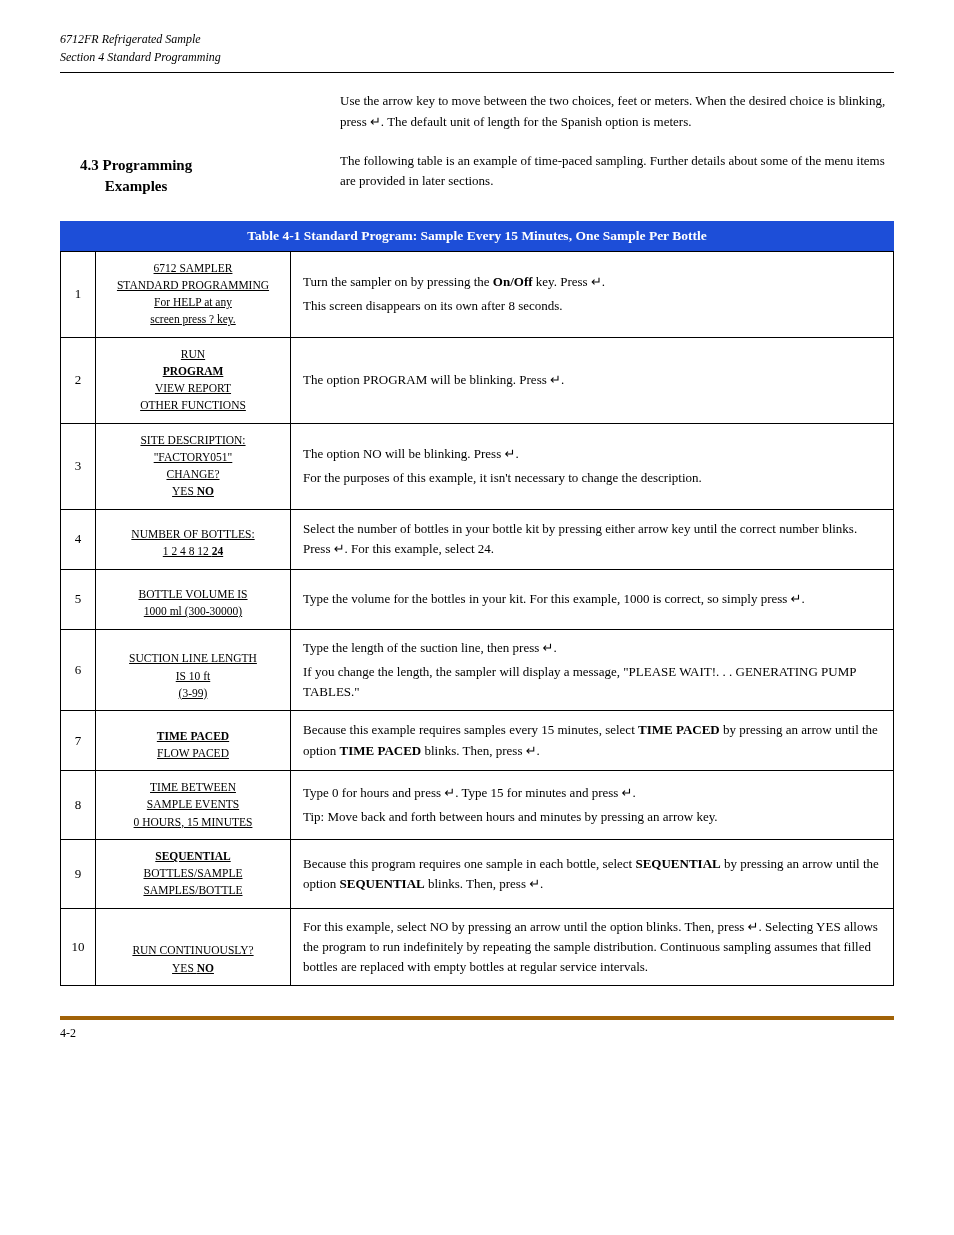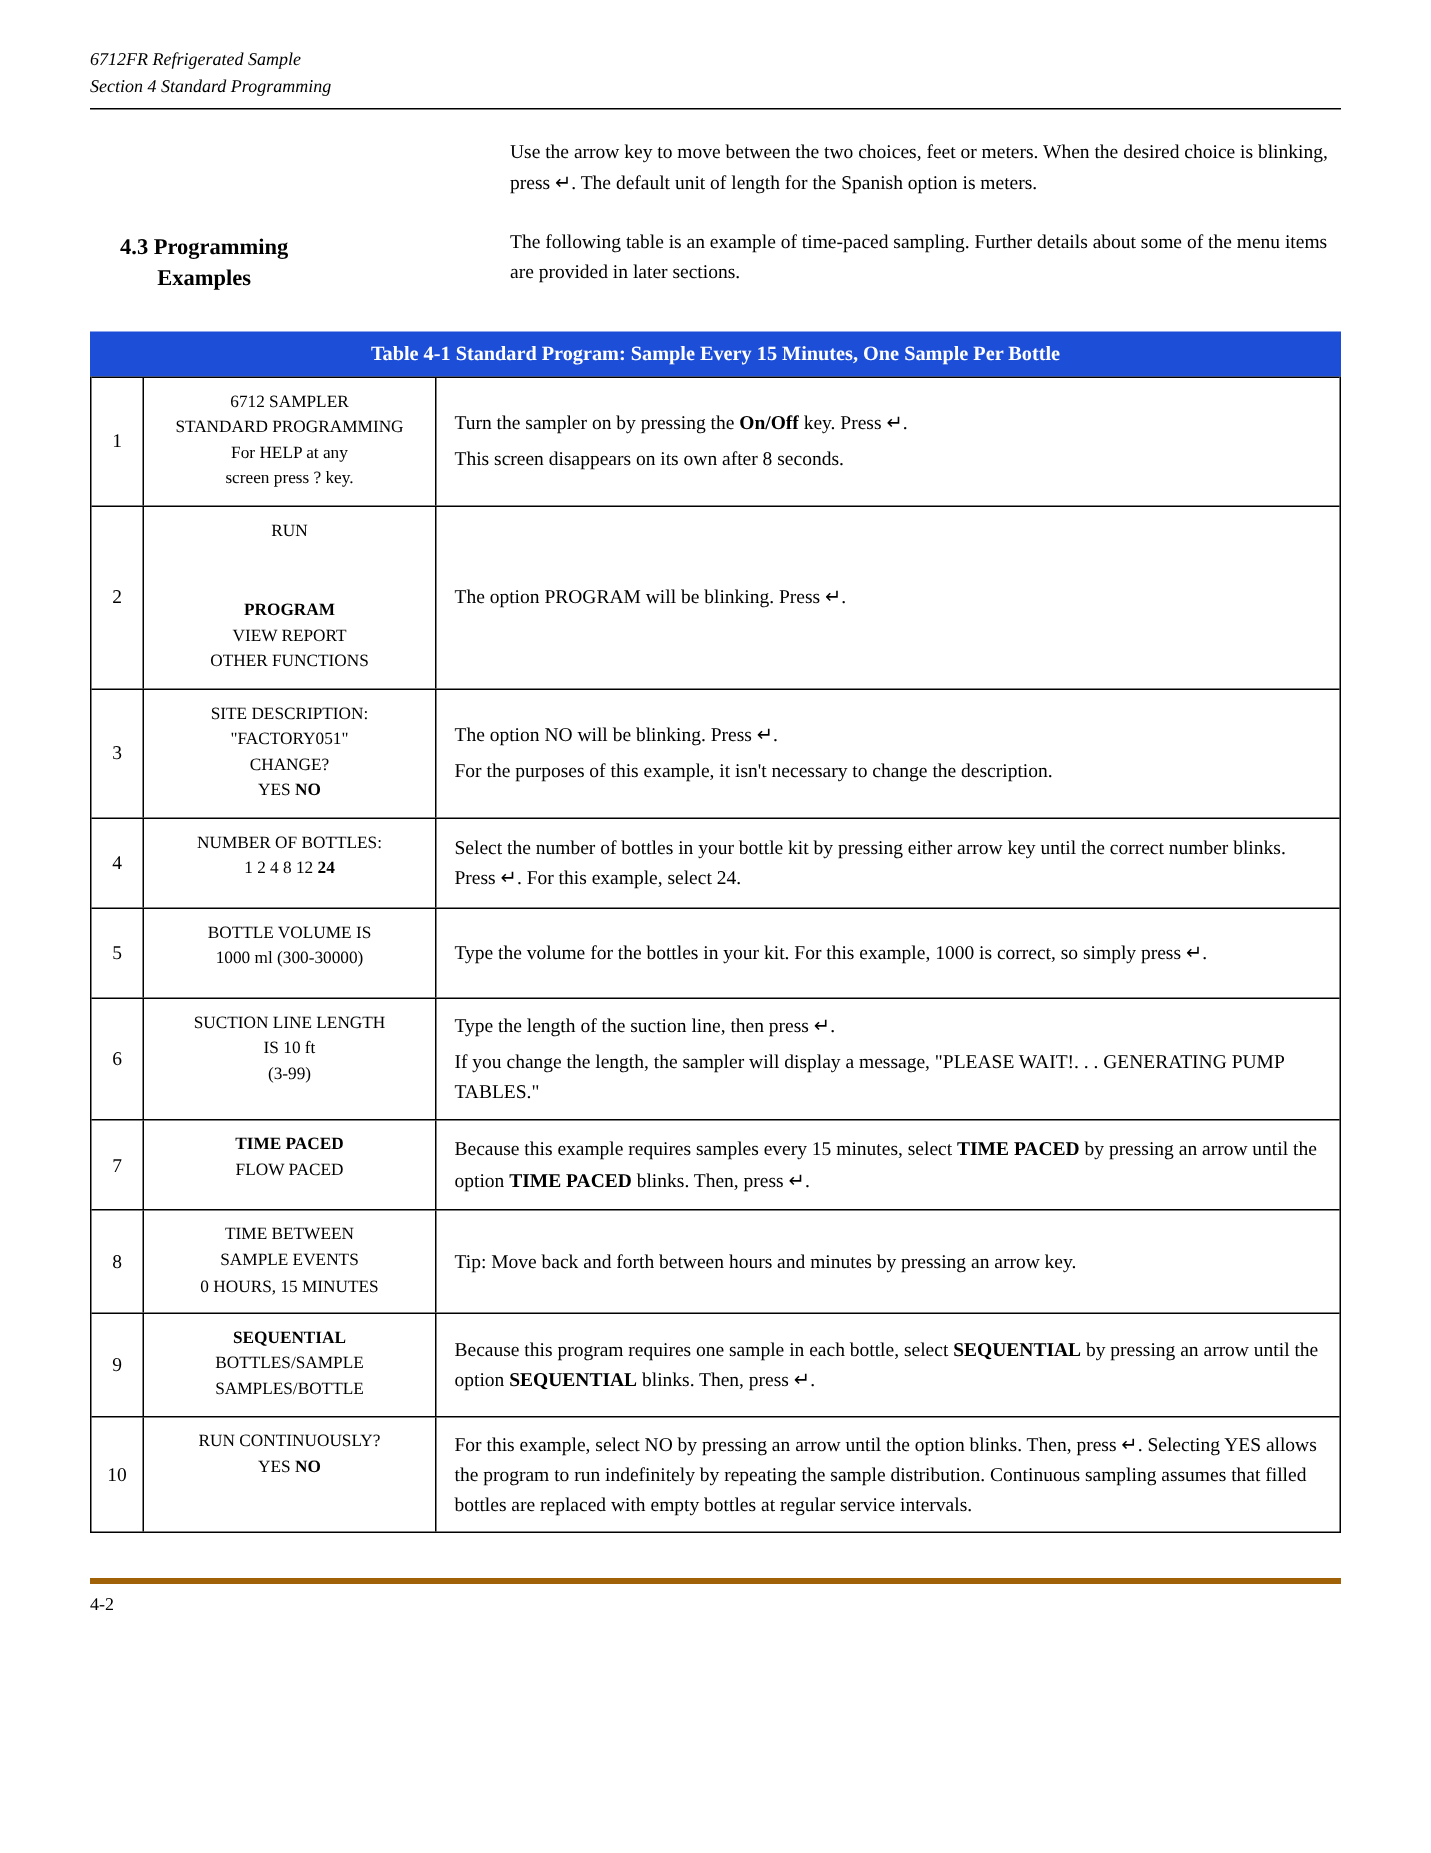--- a/index.html
+++ b/index.html
@@ -73,22 +73,23 @@
       padding: 6px 4px;
     }
     .row-screen {
       width: 195px;
       flex-shrink: 0;
       border-right: 1px solid #000;
       padding: 8px 10px;
       font-size: 11.5px;
       text-align: center;
       display: flex;
-      align-items: flex-start;
+      align-items: flex-end;
       justify-content: center;
+      text-decoration: underline;
     }
     .row-screen-inner {
       text-align: center;
       line-height: 1.5;
     }
     .row-desc {
       flex: 1;
       padding: 8px 12px;
       font-size: 13px;
       line-height: 1.55;
@@ -153,21 +154,21 @@
           <p style="margin-bottom: 4px;"></p>
           <p style="margin-bottom: 0px;">This screen disappears on its own after 8 seconds.</p>
         </div>
       </div>
     </div>
     <div class="table-row">
       <div class="row-num">2</div>
       <div class="row-screen">
         <div class="row-screen-inner">
           <div>RUN</div>
-          <div style="font-weight: bold; margin-top: 36px;">PROGRAM</div>
+          <div style="font-weight: bold;">PROGRAM</div>
           <div>VIEW REPORT</div>
           <div>OTHER FUNCTIONS</div>
         </div>
       </div>
       <div class="row-desc">
         <div class="row-desc-text">
           <p style="margin-bottom: 0px;">The option PROGRAM will be blinking. Press ↵.</p>
         </div>
       </div>
     </div>
@@ -250,20 +251,21 @@
       <div class="row-num">8</div>
       <div class="row-screen">
         <div class="row-screen-inner">
           <div>TIME BETWEEN</div>
           <div>SAMPLE EVENTS</div>
           <div>0 HOURS,  15 MINUTES</div>
         </div>
       </div>
       <div class="row-desc">
         <div class="row-desc-text">
+          <p style="margin-bottom: 4px;">Type 0 for hours and press ↵. Type 15 for minutes and press ↵.</p>
           <p style="margin-bottom: 0px;">Tip: Move back and forth between hours and minutes by pressing an arrow key.</p>
         </div>
       </div>
     </div>
     <div class="table-row">
       <div class="row-num">9</div>
       <div class="row-screen">
         <div class="row-screen-inner">
           <div style="font-weight: bold;">SEQUENTIAL</div>
           <div>BOTTLES/SAMPLE</div>

